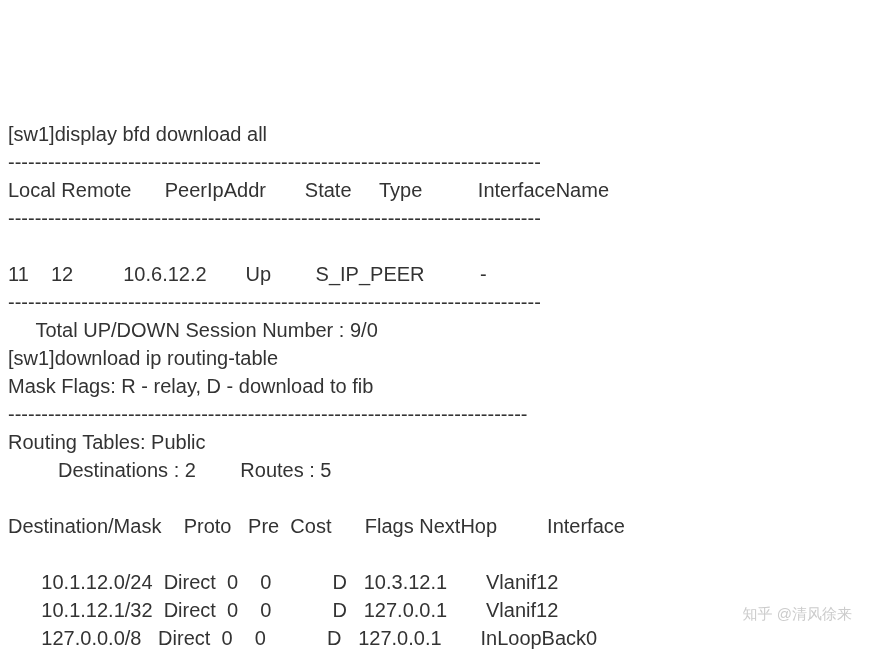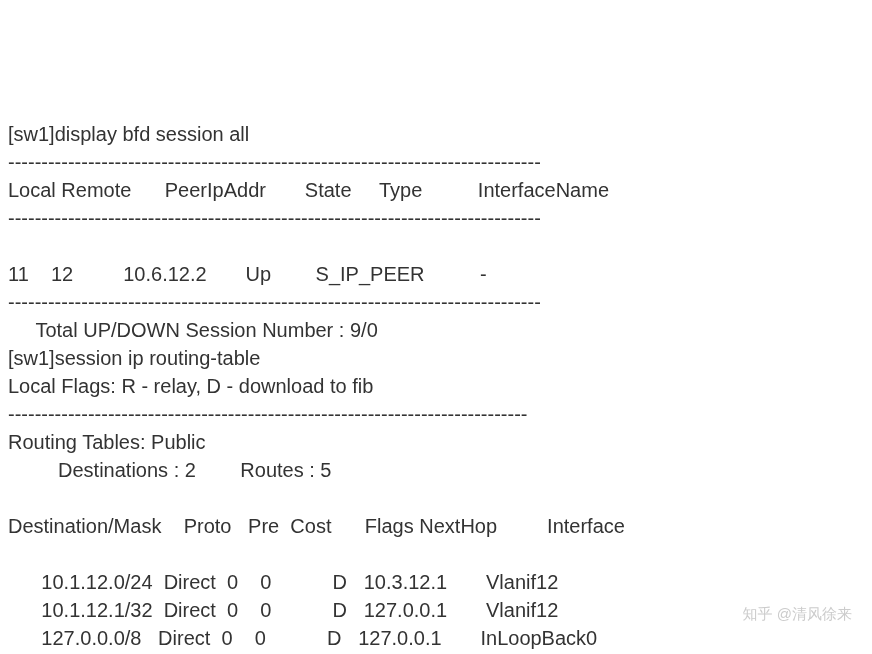--- a/index.html
+++ b/index.html
@@ -22,30 +22,30 @@
       font-size: 15px;
       pointer-events: none;
       text-align: center;
     }
   </style>
 </head>
 <body>
 
 
 
-<div><span>[sw1]display bfd session all</span>
+<div><span>[sw1]display bfd download all</span>
 <span>--------------------------------------------------------------------------------</span>
 <span>Local Remote      PeerIpAddr       State     Type          InterfaceName</span>
 <span>--------------------------------------------------------------------------------</span>
 
 <span>11    12         10.6.12.2       Up        S_IP_PEER          -</span>
 <span>--------------------------------------------------------------------------------</span>
 <span>     Total UP/DOWN Session Number : 9/0</span>
-<span>[sw1]session ip routing-table</span>
-<span>Local Flags: R - relay, D - download to fib</span>
+<span>[sw1]download ip routing-table</span>
+<span>Mask Flags: R - relay, D - download to fib</span>
 <span>------------------------------------------------------------------------------</span>
 <span>Routing Tables: Public</span>
 <span>         Destinations : 2        Routes : 5</span>
 
 <span>Destination/Mask    Proto   Pre  Cost      Flags NextHop         Interface</span>
 
 <span>      10.1.12.0/24  Direct  0    0           D   10.3.12.1       Vlanif12</span>
 <span>      10.1.12.1/32  Direct  0    0           D   127.0.0.1       Vlanif12</span>
 <span>      127.0.0.0/8   Direct  0    0           D   127.0.0.1       InLoopBack0</span>
 

